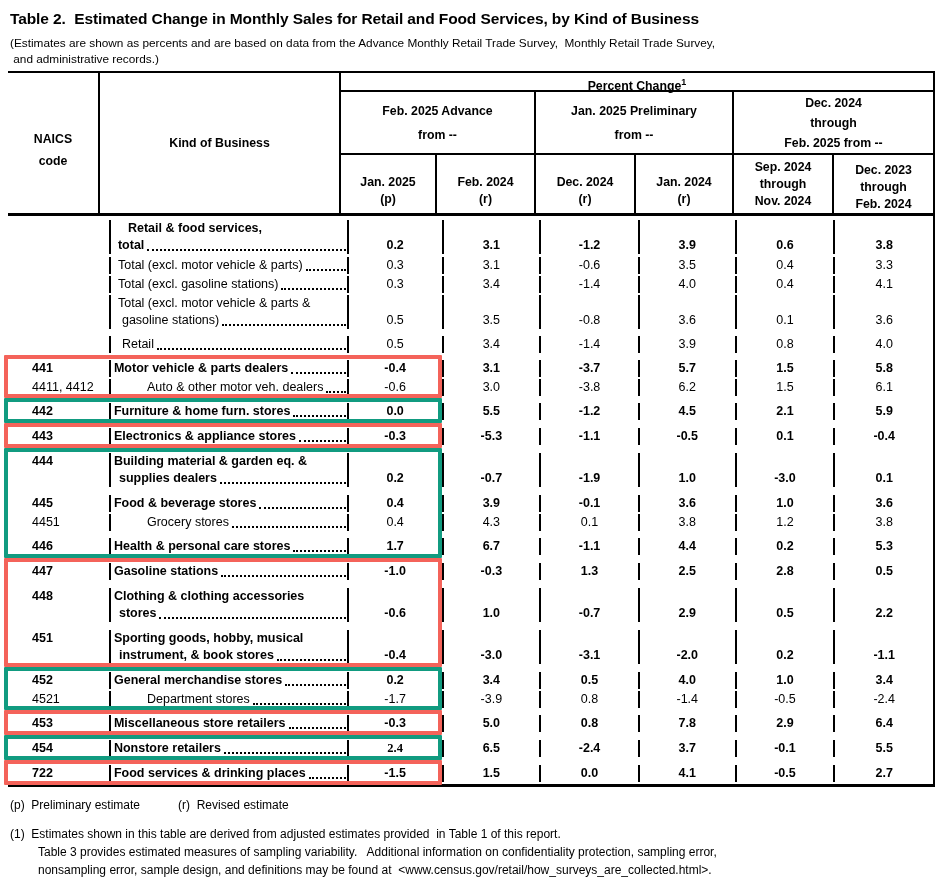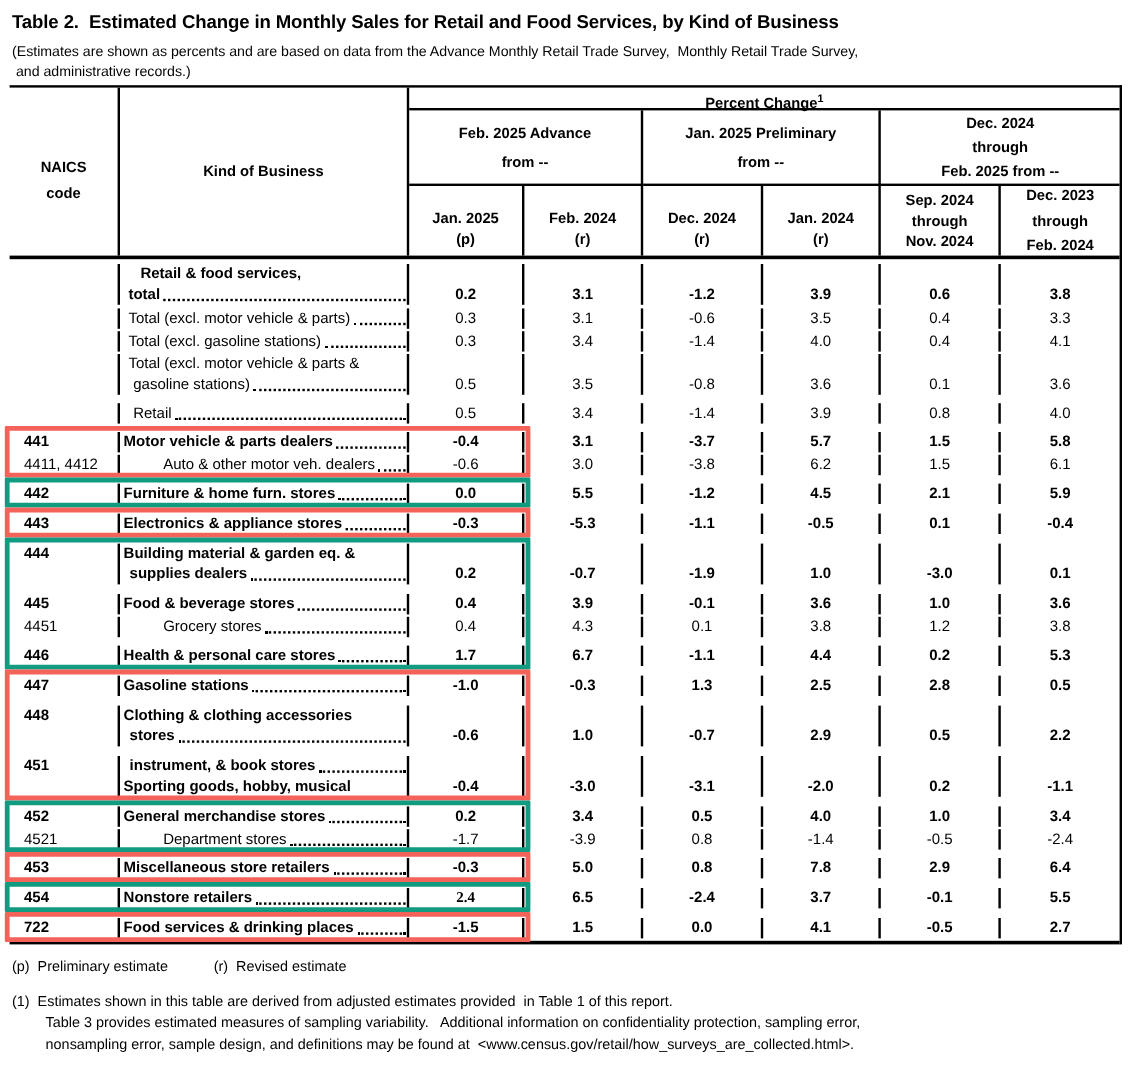--- a/index.html
+++ b/index.html
@@ -30,27 +30,27 @@
   .g { top:19px; height:63px; border-bottom:2px solid #000; display:flex; flex-direction:column; justify-content:center; }
   .g1 { left:333px; width:195px; border-right:2px solid #000; line-height:24px; }
   .g2 { left:528px; width:198px; border-right:2px solid #000; line-height:24px; }
   .g3 { left:726px; width:199px; line-height:20px; }
   .s { top:82px; height:58px; display:flex; flex-direction:column; justify-content:flex-end; padding-bottom:5px; }
   .s1 { left:333px; width:96px;  border-right:2px solid #000; }
   .s2 { left:429px; width:99px;  border-right:2px solid #000; }
   .s3 { left:528px; width:100px; border-right:2px solid #000; }
   .s4 { left:628px; width:98px;  border-right:2px solid #000; }
   .s5 { left:726px; width:100px; border-right:2px solid #000; justify-content:center; padding-bottom:0; }
-  .s6 { left:826px; width:99px;  justify-content:space-between; padding-bottom:0; }
+  .s6 { left:826px; width:99px;  justify-content:flex-end; padding-bottom:0; }
 
   
   .tbody { position:relative; border-bottom:3px solid #000; font-size:12.5px; line-height:17px; }
   .trow { display:flex; align-items:stretch; }
   .c { box-sizing:border-box; display:flex; align-items:flex-end; }
-  .c-naics { width:92px;  border-right:2px solid #000; padding-left:12px; align-items:flex-start; }
+  .c-naics { width:92px;  border-right:2px solid #000; padding-left:12px; align-items:flex-start;margin-left:12px; }
   .c-label { width:241px; border-right:2px solid #000; flex-direction:column; align-items:stretch; justify-content:flex-end; }
   .c-val   { justify-content:center; }
   .c-val.bdr { border-right:2px solid #000; }
   .lline { display:flex; }
   .ltext { white-space:pre; }
   .lead { flex:1 1 auto; border-bottom:2px dotted #000; margin:0 1px 3px 3px; min-width:6px; }
 
   .s-total { padding-top:4px;  padding-bottom:2px; font-weight:700; }
   .s-tight { padding-top:1px;  padding-bottom:1px; }
   .s-plain { padding-top:6px;  padding-bottom:1px; }
@@ -369,26 +369,26 @@
           <div class="c c-val bdr" style="width: 96px;">-0.6</div>
           <div class="c c-val bdr" style="width: 99px;">1.0</div>
           <div class="c c-val bdr" style="width: 100px;">-0.7</div>
           <div class="c c-val bdr" style="width: 98px;">2.9</div>
           <div class="c c-val bdr" style="width: 100px;">0.5</div>
           <div class="c c-val" style="width: 99px;">2.2</div>
         </div>
         <div class="trow s-main">
           <div class="c c-naics">451</div>
           <div class="c c-label">
+            <div class="lline">
+              <div class="ltext">Sporting goods, hobby, musical</div>
+            </div>
             <div class="lline cont">
               <div class="ltext">instrument, &amp; book stores</div>
               <div class="lead"></div>
-            </div>
-            <div class="lline">
-              <div class="ltext">Sporting goods, hobby, musical</div>
             </div>
           </div>
           <div class="c c-val bdr" style="width: 96px;">-0.4</div>
           <div class="c c-val bdr" style="width: 99px;">-3.0</div>
           <div class="c c-val bdr" style="width: 100px;">-3.1</div>
           <div class="c c-val bdr" style="width: 98px;">-2.0</div>
           <div class="c c-val bdr" style="width: 100px;">0.2</div>
           <div class="c c-val" style="width: 99px;">-1.1</div>
         </div>
         <div class="trow s-main">

